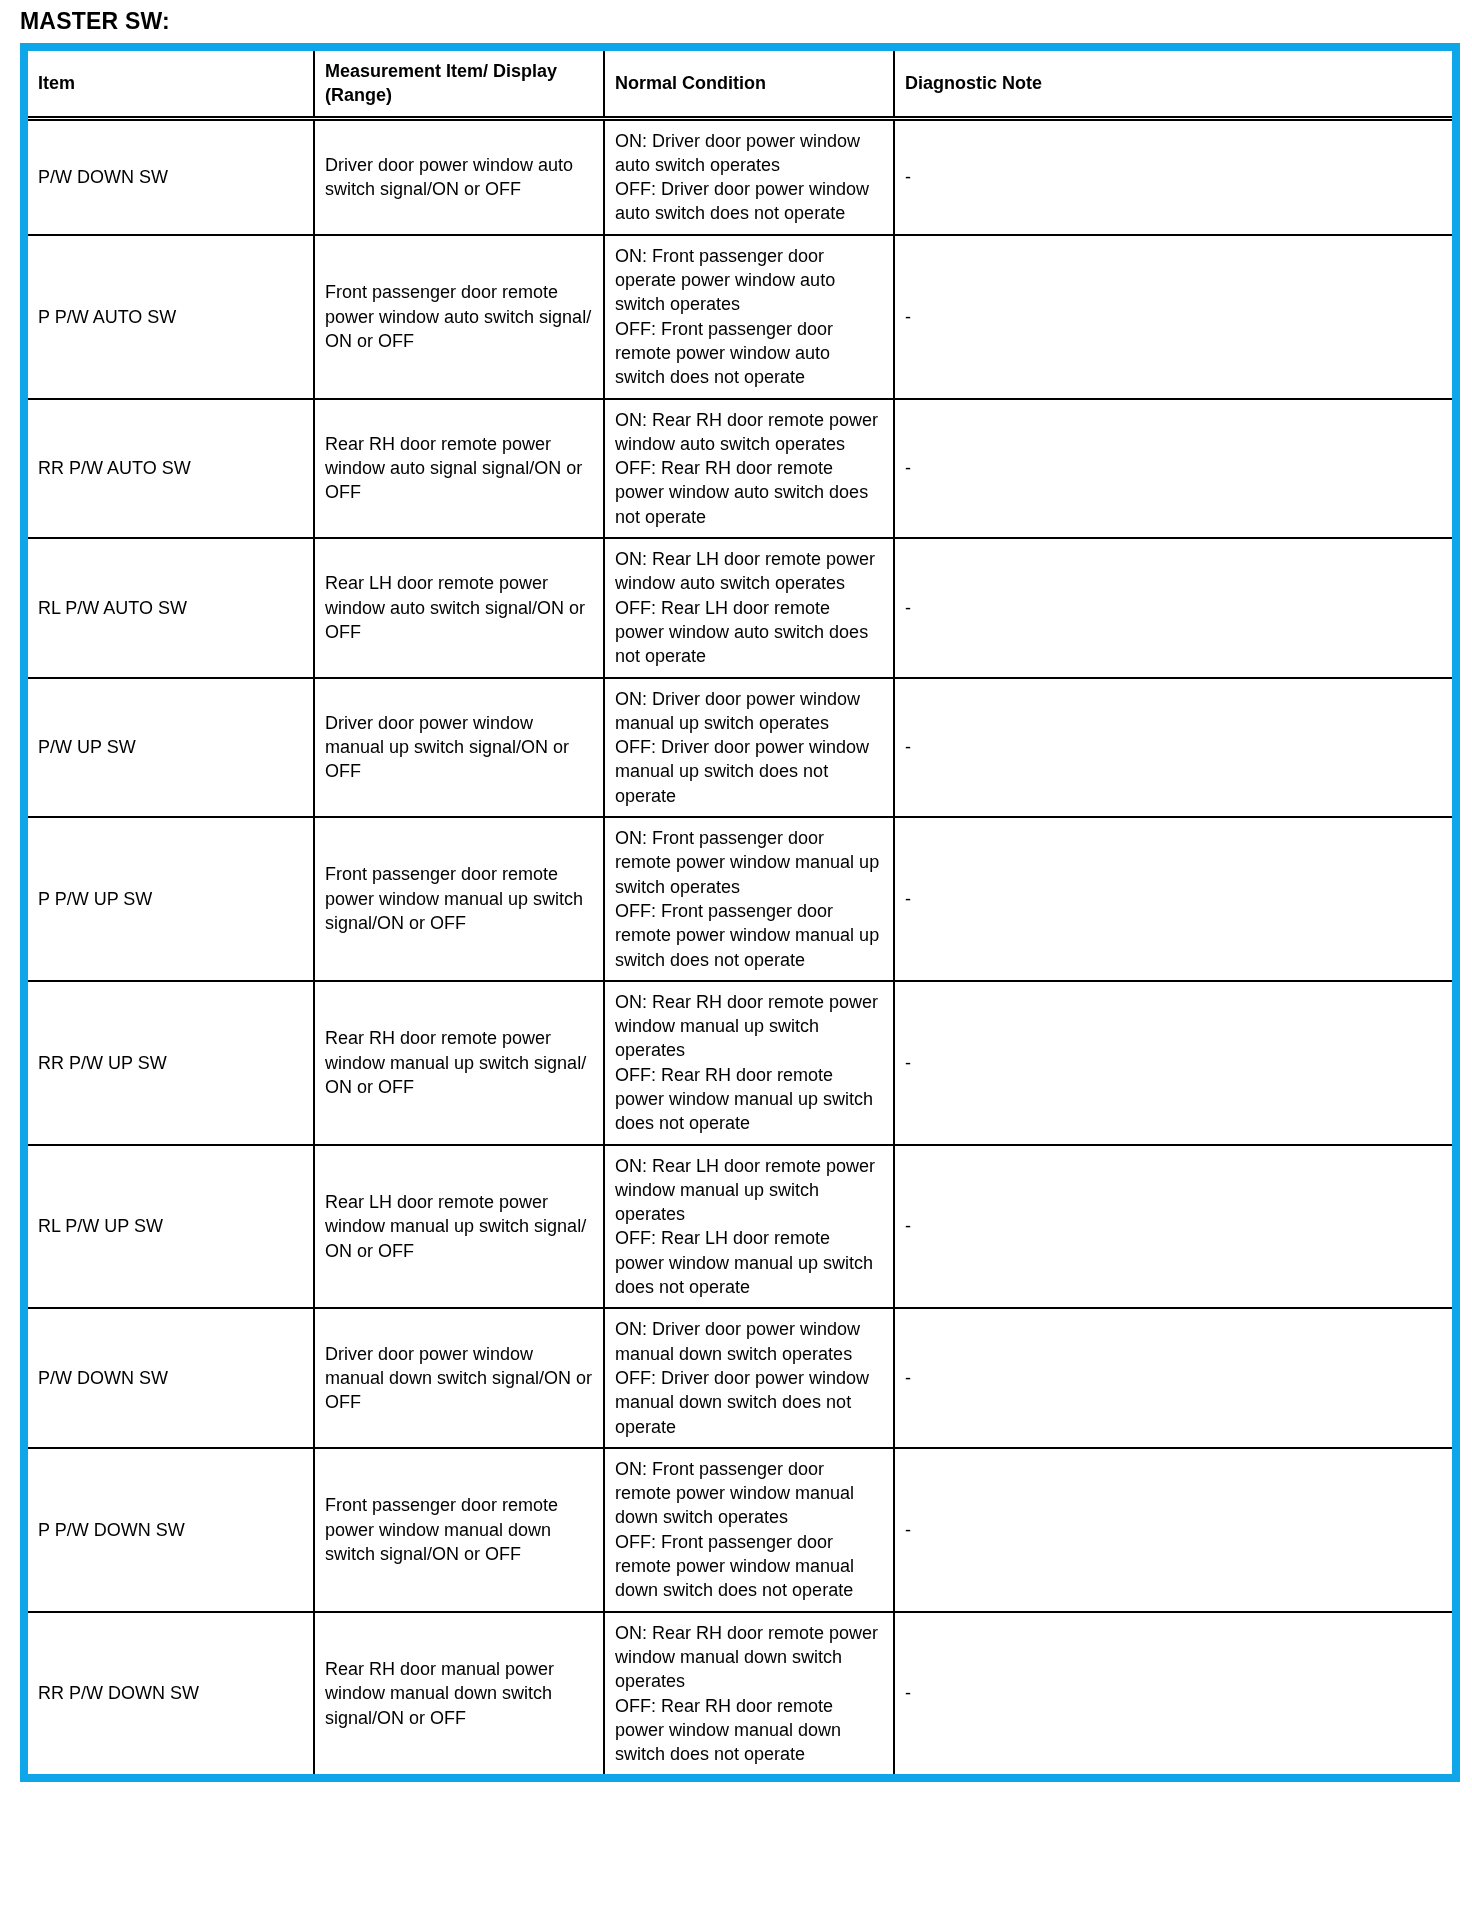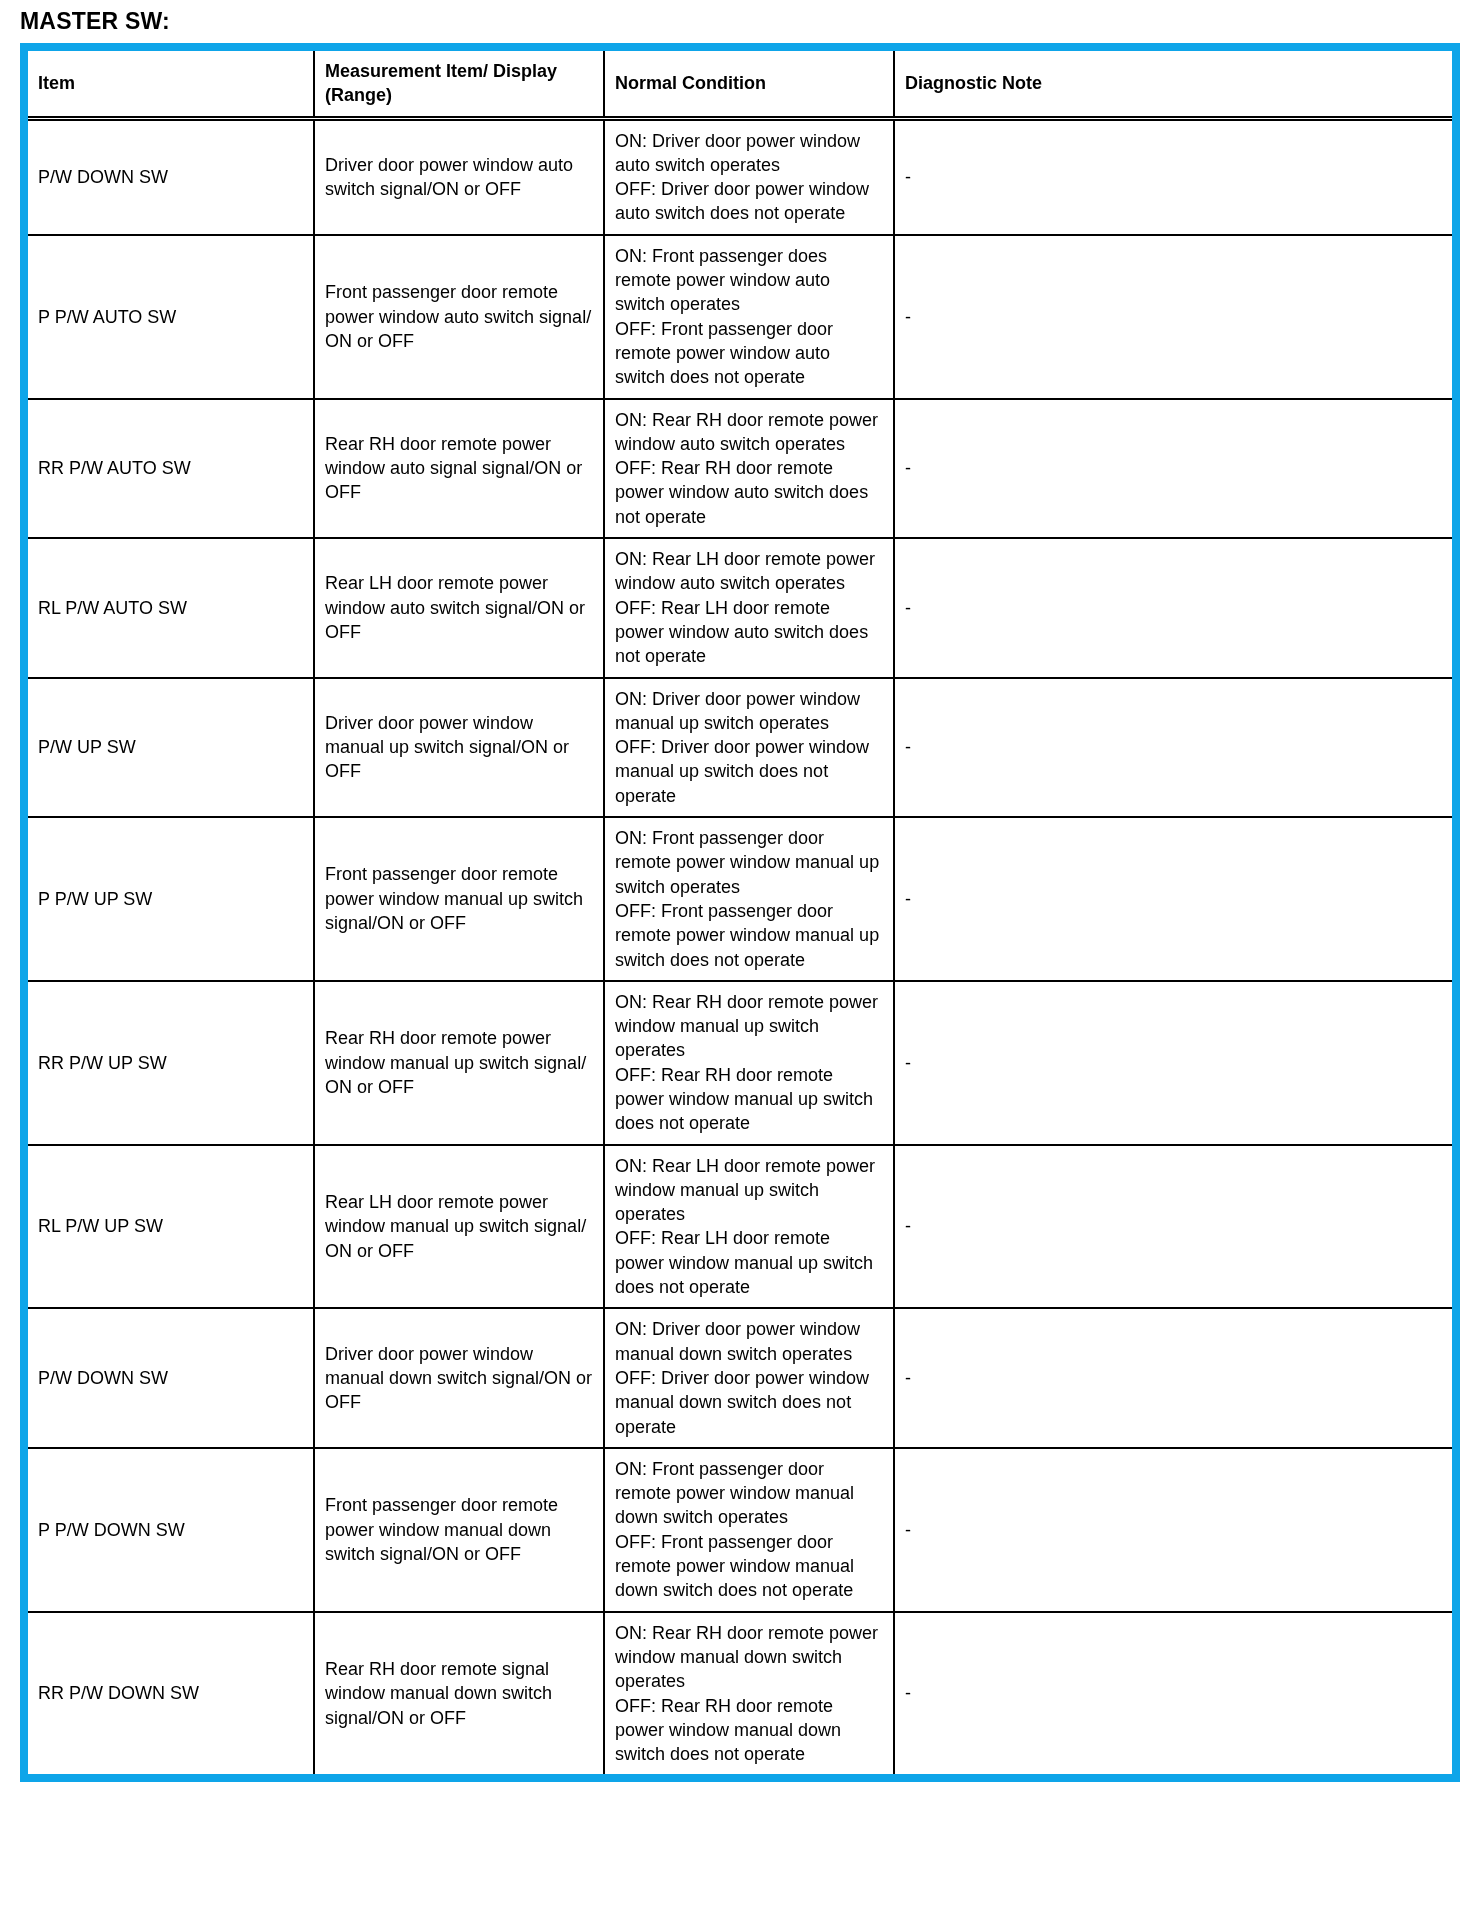--- a/index.html
+++ b/index.html
@@ -75,21 +75,21 @@
     <td class="c-item">P/W DOWN SW</td>
     <td class="c-measure">Driver door power window auto switch signal/ON or OFF</td>
     <td class="c-normal">ON: Driver door power window auto switch operates
 OFF: Driver door power window auto switch does not operate</td>
     <td class="c-note">-</td>
   </tr>
 
   <tr>
     <td class="c-item">P P/W AUTO SW</td>
     <td class="c-measure">Front passenger door remote power window auto switch signal/ ON or OFF</td>
-    <td class="c-normal">ON: Front passenger does remote power window auto switch operates
+    <td class="c-normal">ON: Front passenger door operate power window auto switch operates
 OFF: Front passenger door remote power window auto switch does not operate</td>
     <td class="c-note">-</td>
   </tr>
 
   <tr>
     <td class="c-item">RR P/W AUTO SW</td>
     <td class="c-measure">Rear RH door remote power window auto signal signal/ON or OFF</td>
     <td class="c-normal">ON: Rear RH door remote power window auto switch operates
 OFF: Rear RH door remote power window auto switch does not operate</td>
     <td class="c-note">-</td>
@@ -146,20 +146,20 @@
   <tr>
     <td class="c-item">P P/W DOWN SW</td>
     <td class="c-measure">Front passenger door remote power window manual down switch signal/ON or OFF</td>
     <td class="c-normal">ON: Front passenger door remote power window manual down switch operates
 OFF: Front passenger door remote power window manual down switch does not operate</td>
     <td class="c-note">-</td>
   </tr>
 
   <tr>
     <td class="c-item">RR P/W DOWN SW</td>
-    <td class="c-measure">Rear RH door remote signal window manual down switch signal/ON or OFF</td>
+    <td class="c-measure">Rear RH door manual power window manual down switch signal/ON or OFF</td>
     <td class="c-normal">ON: Rear RH door remote power window manual down switch operates
 OFF: Rear RH door remote power window manual down switch does not operate</td>
     <td class="c-note">-</td>
   </tr>
 </tbody>
   </table>
 </div>
 
 </body></html>

